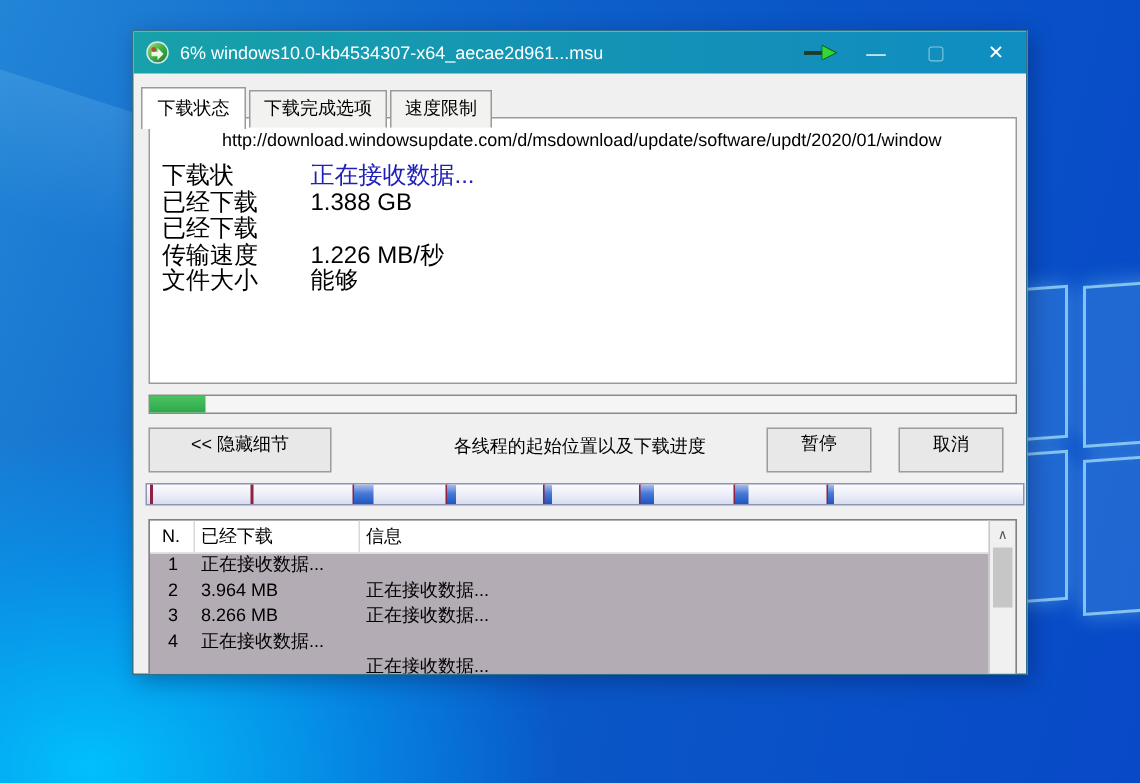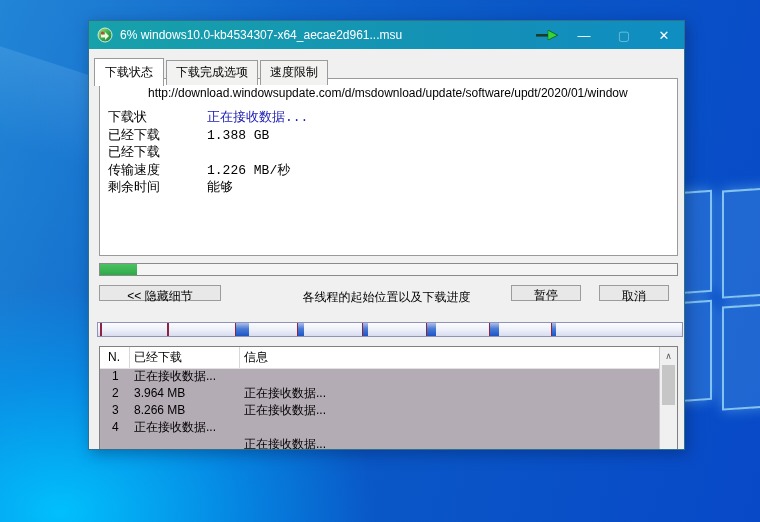--- a/index.html
+++ b/index.html
@@ -37,29 +37,29 @@
   
   .tabbar{position:absolute;left:5px;top:36px;display:flex;align-items:flex-end;z-index:3;}
   .tab{border:1px solid #9a9a9a;border-bottom:none;background:#f2f2f1;
     padding:3px 9px 4px 9px;font-size:12px;margin-right:2px;cursor:default;}
   .tab.active{background:#fff;padding:5px 10px 5px 10px;position:relative;top:1px;}
   .panel{position:absolute;left:10px;top:57px;width:579px;height:178px;
     background:#fff;border:1px solid #9a9a9a;box-sizing:border-box;z-index:2;}
   .url{position:absolute;left:8px;top:7px;right:2px;font-size:12px;color:#000;
     white-space:nowrap;overflow:hidden;margin-left:40px;}
   .drows{position:absolute;left:8px;top:30px;right:8px;}
-  .drow{display:flex;font-size:13px;line-height:17.5px;color:#000;font-family:Liberation Mono, monospace;}
+  .drow{display:flex;font-size:16px;line-height:17.5px;color:#000;}
   .drow .lbl{width:99px;flex:none;}
   .drow .val.accent{color:#2020b8;}
   
   .pbar{position:absolute;left:10px;top:242px;width:579px;height:13px;
     background:#f5f5f5;border:1px solid #8a8a8a;box-sizing:border-box;}
   .pfill{height:100%;background:linear-gradient(#4cc261,#2da94a);width:6.39%;}
   
-  .btn{position:absolute;top:264px;height:16px;background:#e8e8e8;
+  .btn{position:absolute;top:264px;height:30px;background:#e8e8e8;
     border:1px solid #9c9c9c;font-size:12px;color:#000;text-align:center;
     line-height:21px;box-sizing:border-box;cursor:default;}
   .btn-hide{left:10px;width:122px;}
   .btn-pause{right:103px;width:70px;font-family:Liberation Mono, monospace;}
   .btn-cancel{right:15px;width:70px;}
   .caption{position:absolute;top:268px;left:50%;transform:translateX(-50%);
     font-size:12px;color:#000;white-space:nowrap;}
   
   .tstrip{position:absolute;left:8px;top:301px;width:586px;height:15px;
     border:1px solid #8e94b8;box-sizing:border-box;
@@ -150,21 +150,21 @@
           <span class="val">1.388  GB</span>
         </div>
         <div class="drow">
           <span class="lbl">已经下载</span>
         </div>
         <div class="drow">
           <span class="lbl">传输速度</span>
           <span class="val">1.226  MB/秒</span>
         </div>
         <div class="drow">
-          <span class="lbl">剩余时间</span>
+          <span class="lbl">文件大小</span>
           <span class="val">能够</span>
         </div>
       </div>
   </div>
 
   <div class="pbar">
     <div class="pfill" style="width: 6.39%;"></div>
   </div>
 
   <div class="btn btn-hide">&lt;&lt; 隐藏细节</div>

